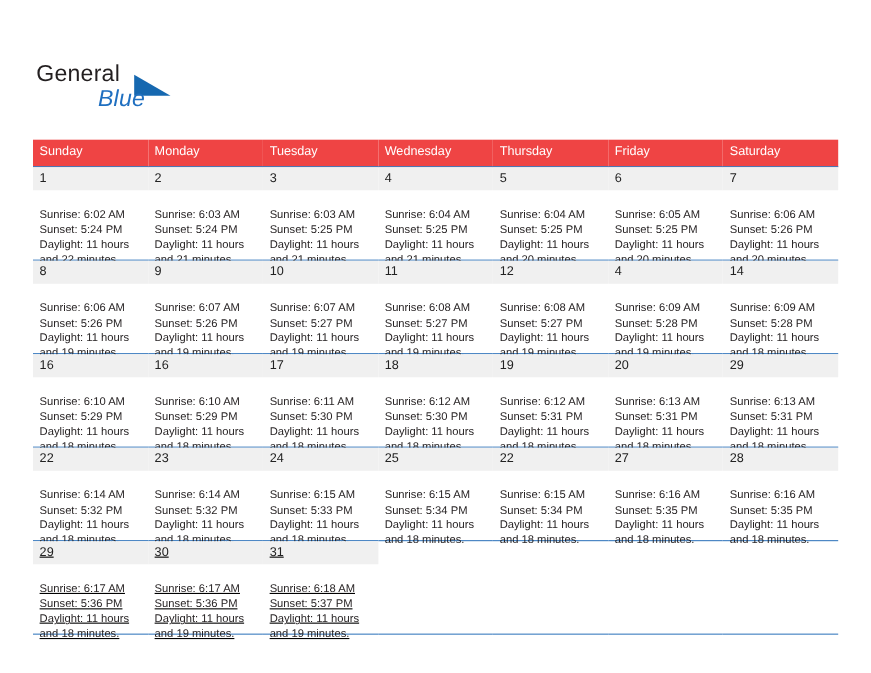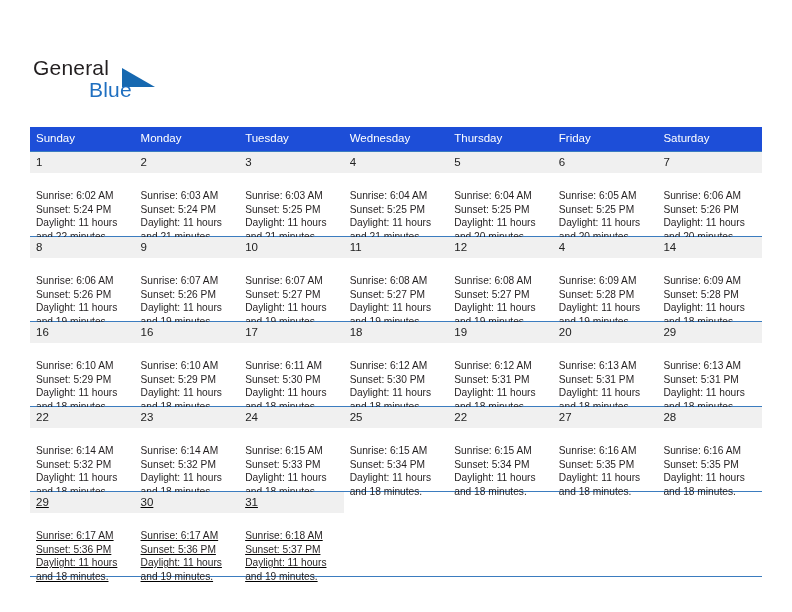--- a/index.html
+++ b/index.html
@@ -47,20 +47,21 @@
     font-family: "Liberation Sans", sans-serif;
   }
   .brand-blue {
     position: absolute;
     left: 56px;
     top: 22px;
     font-size: 21px;
     letter-spacing: 0.2px;
     color: #1f6fc0;
     font-family: "Liberation Sans", sans-serif;
+    font-style: italic;
   }
   .brand-triangle {
     position: absolute;
     left: 89px;
     top: 12px;
     width: 0;
     height: 0;
     border-left: 33px solid #1668b0;
     border-top: 19px solid transparent;
   }
@@ -92,21 +93,21 @@
     position: absolute;
     left: 30px;
     top: 104px;
     width: 732px;
     border-collapse: collapse;
     table-layout: fixed;
   }
   .calendar col { width: 104.57px; }
 
   .weekday-row th {
-    background: #1d4ed8;
+    background: #ef4444;
     color: #ffffff;
     font-size: 11.5px;
     font-weight: normal;
     text-align: left;
     padding: 5px 0 6px 6px;
     height: 12px;
     line-height: 13px;
     border: none;
   }
 

